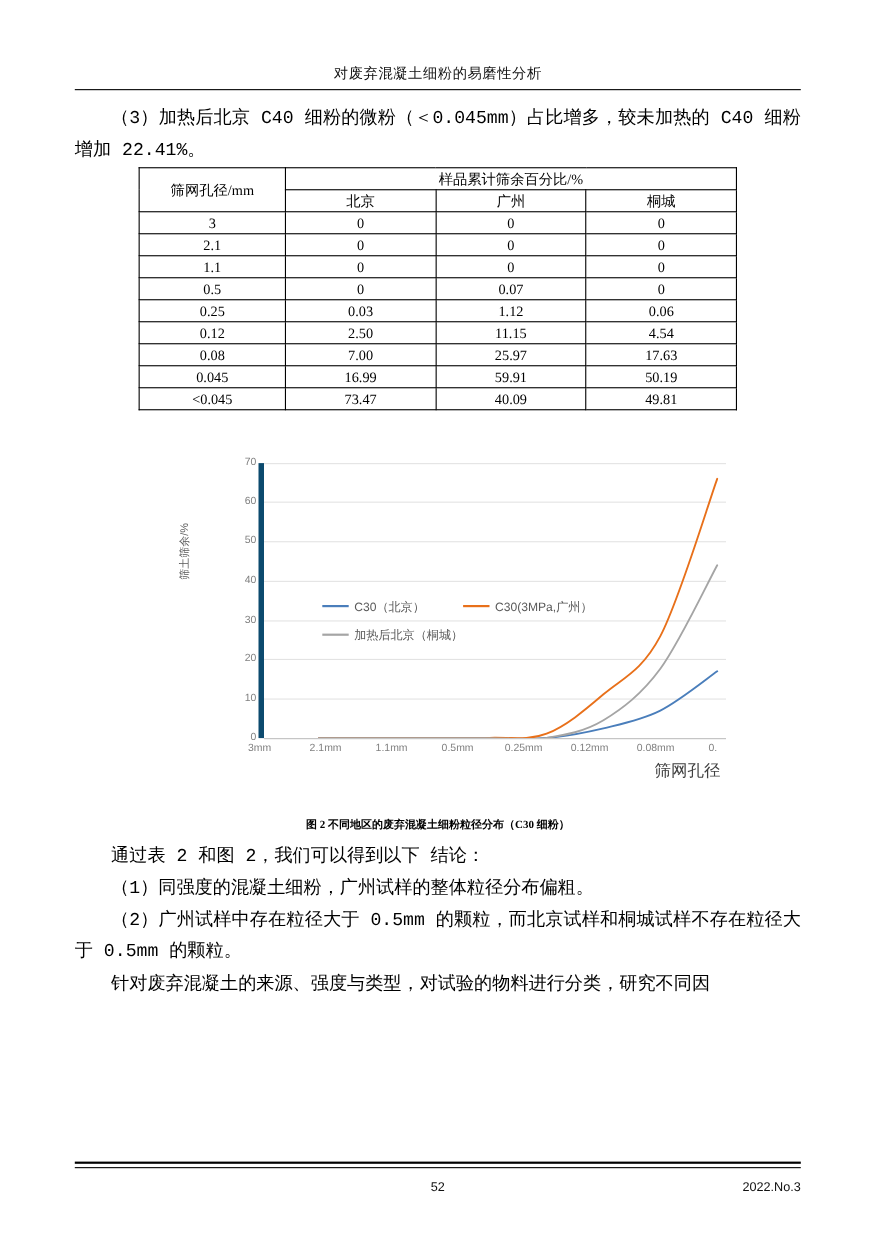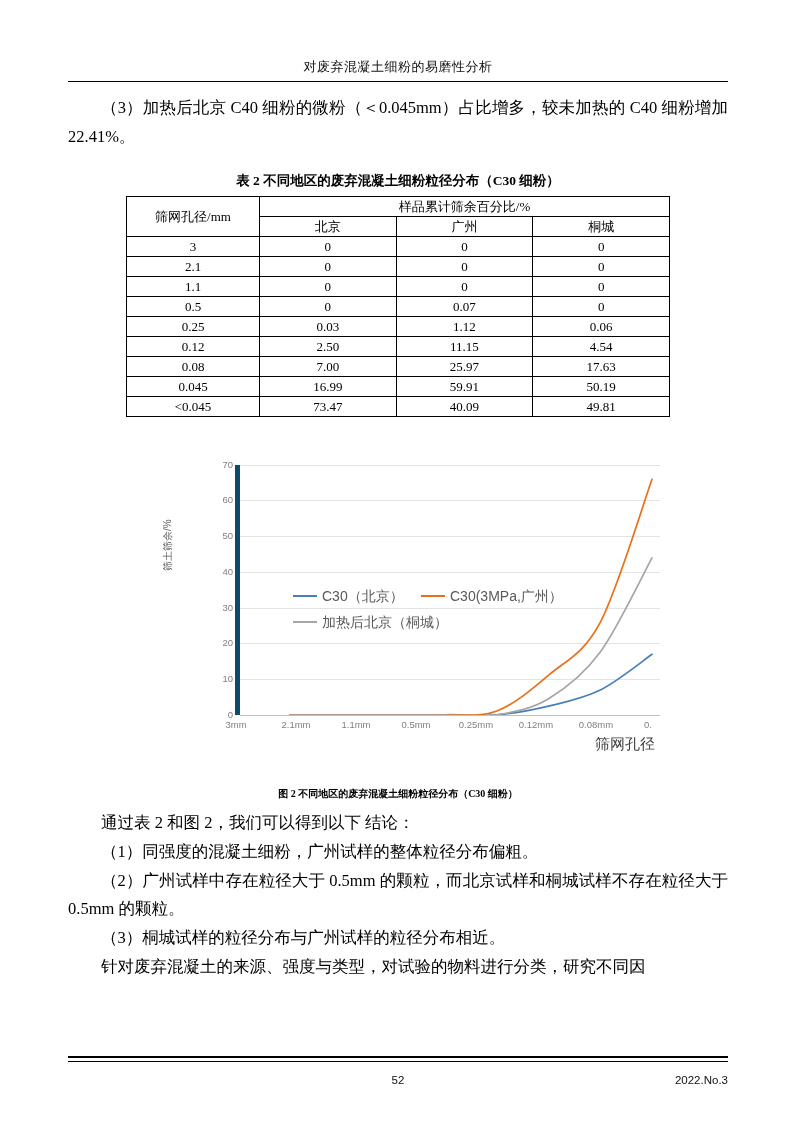--- a/index.html
+++ b/index.html
@@ -39,21 +39,21 @@
   }
 
   
   p.body {
     font-size: 16.5px;
     line-height: 1.75;
     margin: 0;
     text-align: justify;
     text-justify: inter-ideograph;
   }
-  .para-block { margin-top: 10px; }
+  .para-block { margin-top: 10px; font-family: Liberation Mono, monospace; }
 
   
   .tbl-caption {
     text-align: center;
     font-size: 13.5px;
     font-weight: bold;
     margin-top: 20px;
     margin-bottom: 6px;
   }
 
@@ -136,21 +136,21 @@
     position: absolute;
     left: 72px; top: 284px;
     width: 420px;
     text-align: right;
     font-size: 15px;
     color: #404040;
     font-family: Liberation Mono, monospace;
   }
   .legend {
     position: absolute;
-    font-size: 14px;
+    font-size: 11px;
     color: #595959;
     font-family: "Liberation Sans", sans-serif;
     white-space: nowrap;
   }
   .legend .swatch {
     display: inline-block;
     width: 24px; height: 2px;
     vertical-align: middle;
     margin-right: 5px;
     margin-bottom: 2px;
@@ -207,21 +207,20 @@
 <div class="page">
   <div class="content">
 
     <div class="running-head">对废弃混凝土细粉的易磨性分析</div>
     <div class="head-rule"></div>
 
     <div class="para-block" style="margin-top:12px;">
       <p class="body" style="text-indent:2em;">（3）加热后北京 C40 细粉的微粉（＜0.045mm）占比增多，较未加热的 C40 细粉增加 22.41%。</p>
     </div>
 
-    <div class="tbl-caption">表 2   不同地区的废弃混凝土细粉粒径分布（C30 细粉）</div>
 
     <table class="data">
       <tbody>
           <tr>
         <td class="colfirst" rowspan="2">筛网孔径/mm</td>
         <td colspan="3">样品累计筛余百分比/%</td>
       </tr>
       <tr>
         <td>北京</td>
         <td>广州</td>
@@ -338,21 +337,20 @@
 
       </div>
     </div>
 
     <div class="fig-caption">图 2   不同地区的废弃混凝土细粉粒径分布（C30 细粉）</div>
 
     <div class="para-block" style="margin-top:8px;">
       <p class="body" style="text-indent:2em;">通过表 2 和图 2，我们可以得到以下  结论：</p>
       <p class="body" style="text-indent:2em;">（1）同强度的混凝土细粉，广州试样的整体粒径分布偏粗。</p>
       <p class="body" style="text-indent:2em;">（2）广州试样中存在粒径大于 0.5mm 的颗粒，而北京试样和桐城试样不存在粒径大于 0.5mm 的颗粒。</p>
-      <p class="body" style="text-indent:2em;">（3）桐城试样的粒径分布与广州试样的粒径分布相近。</p>
     </div>
 
 
     <p class="body" style="text-indent:2em;">针对废弃混凝土的来源、强度与类型，对试验的物料进行分类，研究不同因</p>
 
   </div>
 
   <div class="foot-rule"></div>
   <div class="foot-rule2"></div>
   <div class="footer">

